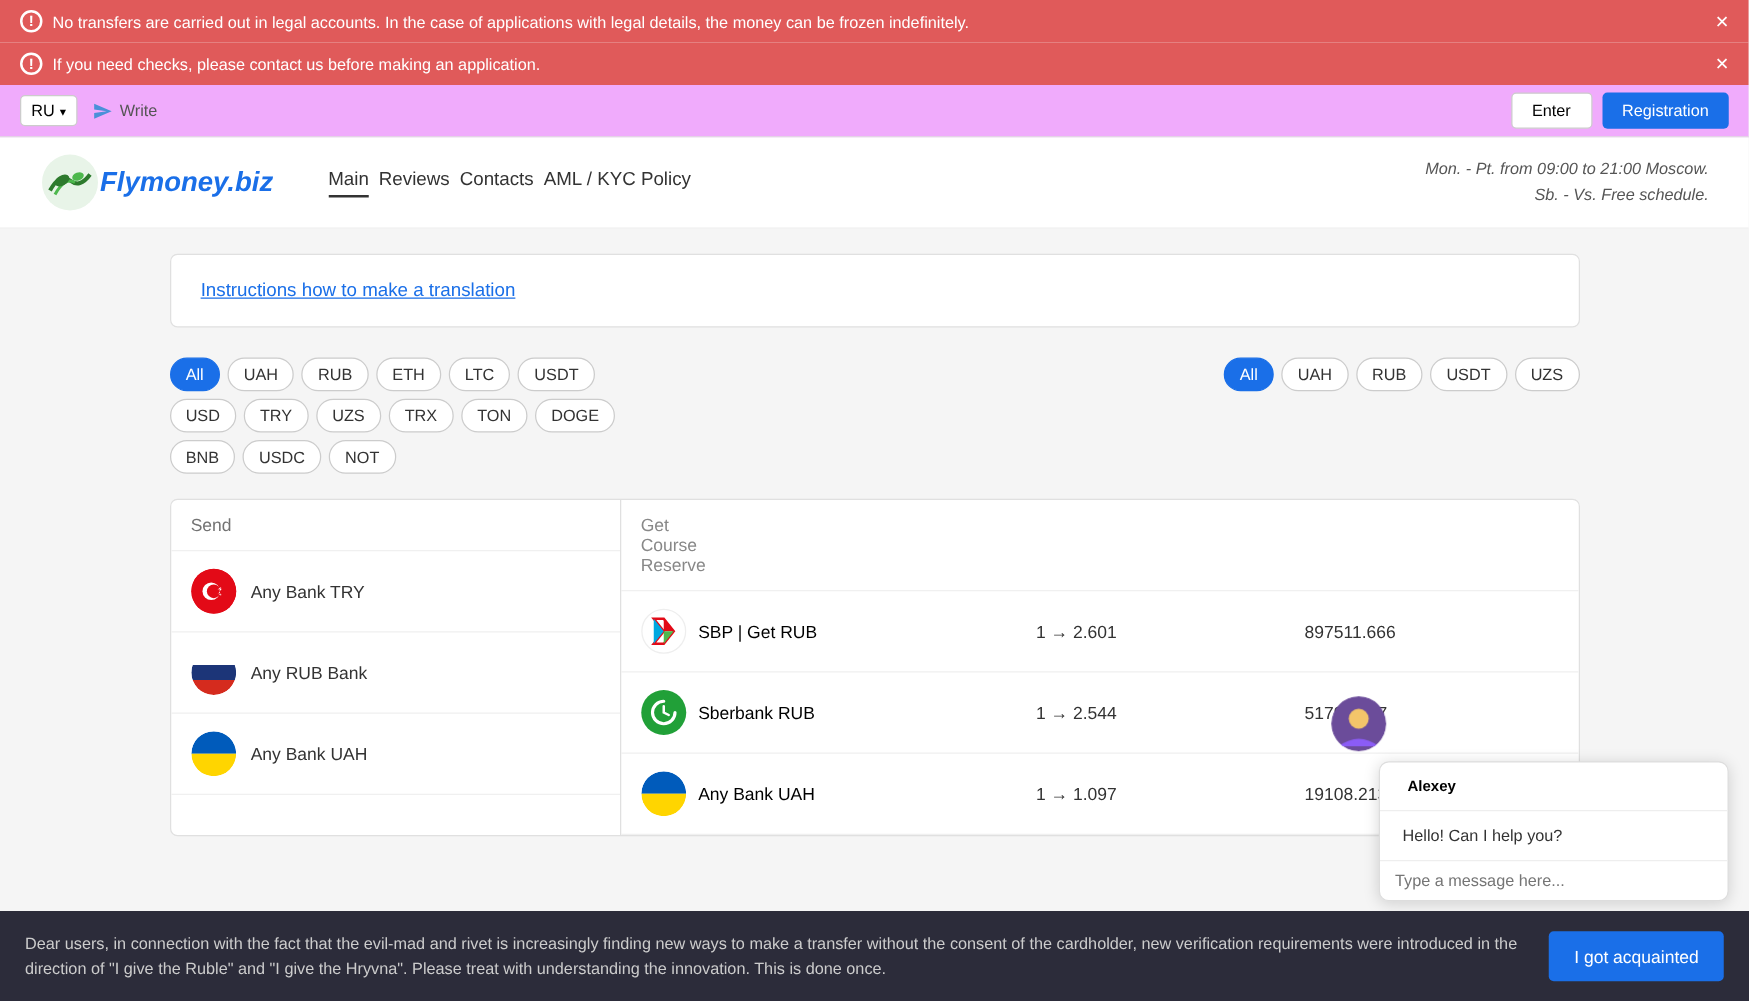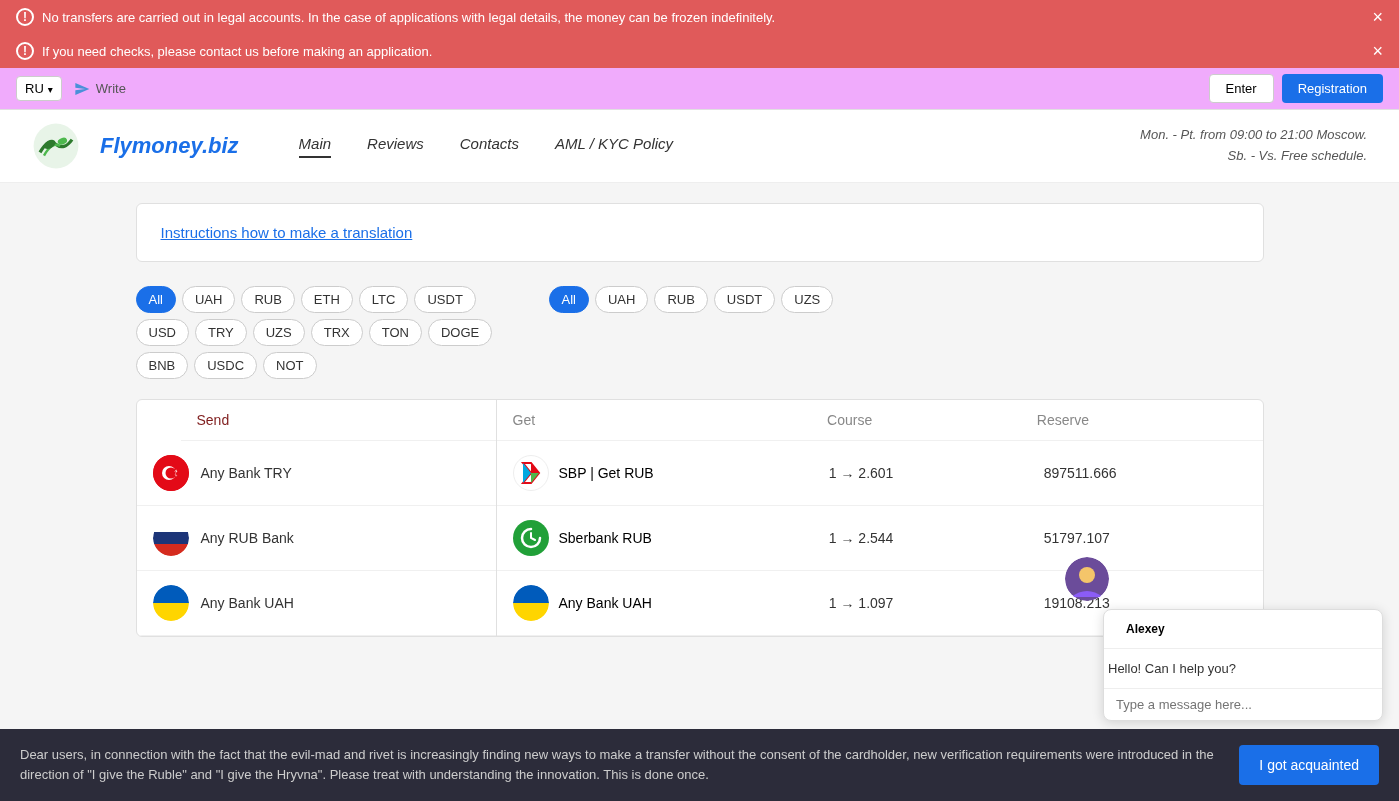--- a/index.html
+++ b/index.html
@@ -94,39 +94,38 @@
     .header {
       background: white;
       padding: 12px 32px;
       display: flex;
       align-items: center;
       border-bottom: 1px solid #eee;
     }
     .logo {
       display: flex;
       align-items: center;
-      gap: 20px;
+      gap: 0;
       text-decoration: none;
       text-align: right;
     }
     .logo-icon {
       width: 48px;
       height: 48px;
     }
     .logo-text {
       font-size: 22px;
       font-weight: bold;
       color: #1a6fe8;
       font-style: italic;
     }
     .main-nav {
       display: flex;
-      gap: 36px;
-      margin-left: 60px;
-      font-style: italic;
+      gap: 8px;
+      margin-left: 44px;
     }
     .nav-link {
       color: #333;
       text-decoration: none;
       font-size: 15px;
       padding-bottom: 4px;
     }
     .nav-link.active {
       color: #333;
       border-bottom: 2px solid #333;
@@ -161,20 +160,21 @@
       text-decoration: underline;
       cursor: pointer;
     }
 
     
     .filter-section {
       display: flex;
       gap: 53px;
       margin-bottom: 20px;
       align-items: flex-start;
+      justify-content: space-between;
     }
     .filter-group {
       display: flex;
       flex-wrap: wrap;
       gap: 6px;
       max-width: 360px;
     }
     .filter-btn {
       padding: 5px 12px;
       border: 1px solid #ccc;
@@ -203,23 +203,22 @@
       width: 360px;
       flex-shrink: 0;
       border-right: 1px solid #e0e0e0;
     }
     .get-panel {
       flex: 1;
     }
     .panel-header {
       padding: 12px 16px;
       font-size: 14px;
-      color: #7f1d1d;
+      color: #737373;
       border-bottom: 1px solid #f0f0f0;
-      margin-left: 44px;
     }
     .exchange-row {
       display: flex;
       align-items: center;
       padding: 14px 16px;
       border-bottom: 1px solid #f0f0f0;
       gap: 12px;
       cursor: pointer;
     }
     .currency-icon {
@@ -238,20 +237,21 @@
       color: #333;
     }
 
     
     .get-panel-header {
       display: flex;
       padding: 12px 16px;
       font-size: 14px;
       color: #888;
       border-bottom: 1px solid #f0f0f0;
+      flex-direction: column;
     }
     .get-col-name { flex: 1.5; }
     .get-col-course { flex: 1; }
     .get-col-reserve { flex: 1; }
 
     .get-row {
       display: flex;
       align-items: center;
       padding: 14px 16px;
       border-bottom: 1px solid #f0f0f0;
@@ -297,21 +297,21 @@
       overflow: hidden;
       cursor: pointer;
     }
     .chat-header {
       padding: 12px 22px;
       border-bottom: 1px solid #eee;
       font-weight: bold;
       font-size: 12px;
     }
     .chat-message {
-      padding: 12px 4px;
+      padding: 12px 18px;
       font-size: 13px;
       color: #333;
       border-bottom: 1px solid #eee;
     }
     .chat-input-row {
       padding: 8px 12px;
       display: flex;
       align-items: center;
     }
     .chat-input {

